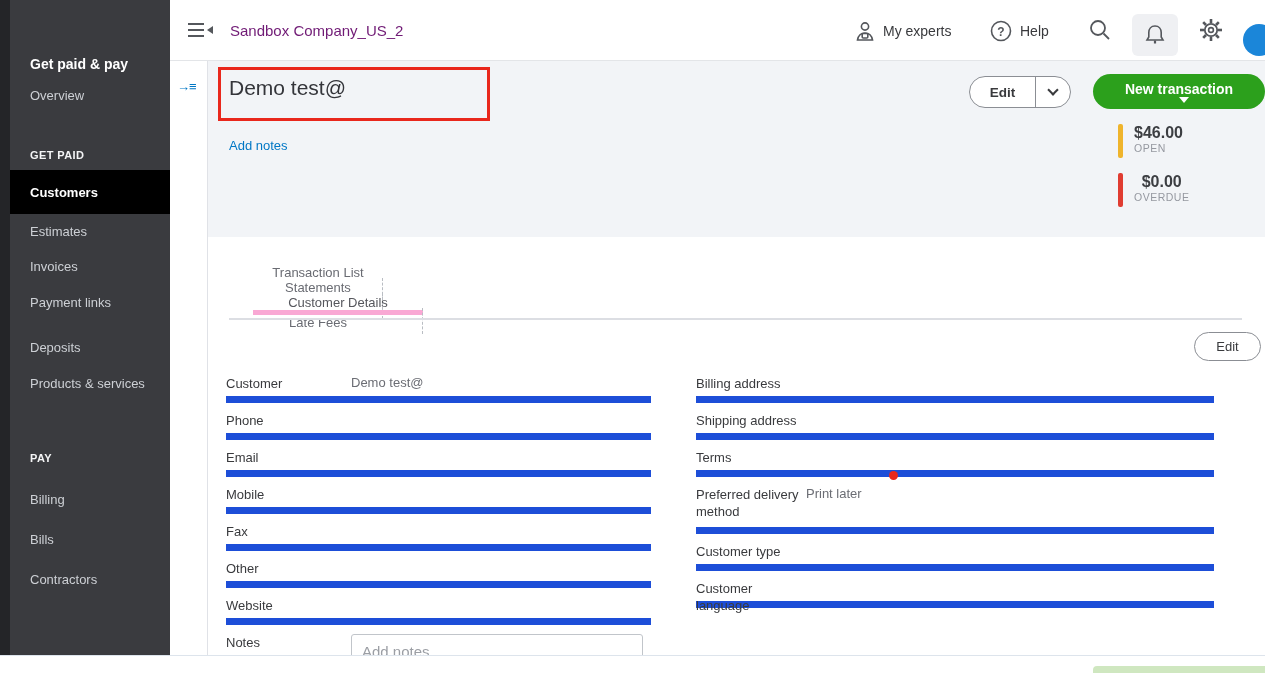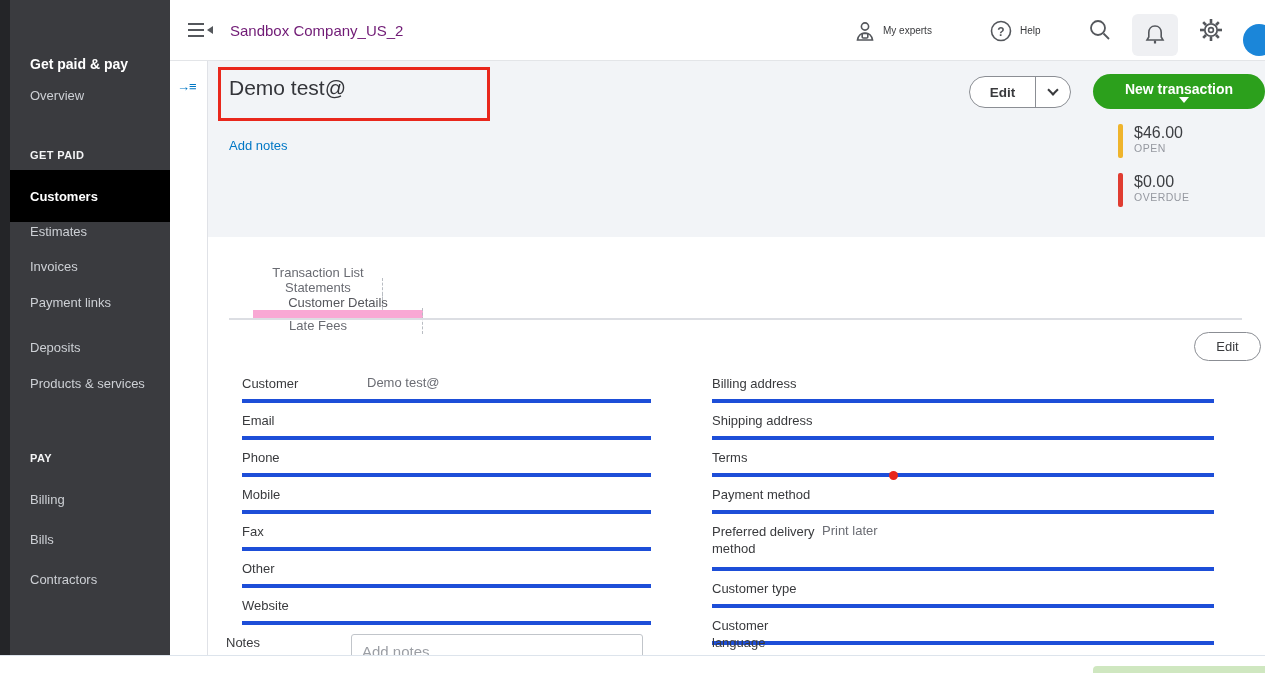--- a/index.html
+++ b/index.html
@@ -13,38 +13,38 @@
   }
 
   
   .left-strip { position:absolute; left:0; top:0; width:10px; height:655px; background:#242528; }
 
   
   .sidebar { position:absolute; left:10px; top:0; width:160px; height:655px; background:#3a3b3f; }
   .sb-title { position:absolute; left:20px; top:22px; font-size:14px; font-weight:bold; color:#ffffff;margin-top:34px; }
   .sb-item { position:absolute; left:20px; font-size:13px; color:#cdd0d5; cursor:pointer; white-space:nowrap; }
   .sb-section { position:absolute; left:20px; font-size:11px; font-weight:bold; color:#f4f5f6; letter-spacing:.4px; white-space:nowrap; }
-  .sb-selected { position:absolute; left:0; top:170px; width:160px; height:52px; background:#000000; display:flex; align-items:center; padding-left:20px; font-size:13px; font-weight:bold; color:#ffffff; cursor:pointer; }
+  .sb-selected { position:absolute; left:0; top:170px; width:160px; height:44px; background:#000000; display:flex; align-items:center; padding-left:20px; font-size:13px; font-weight:bold; color:#ffffff; cursor:pointer; }
   .t-overview { top:88px; } .t-getpaid { top:149px; } .t-estimates { top:224px; }
   .t-invoices { top:259px; } .t-paymentlinks { top:295px; } .t-deposits { top:340px; }
   .t-products { top:376px; } .t-pay { top:452px; } .t-vendors { top:492px; }
   .t-bills { top:532px; } .t-contractors { top:572px; }
 
   
   .topbar { position:absolute; left:170px; top:0; width:1095px; height:61px; background:#ffffff; border-bottom:1px solid #e3e5e8; }
   .collapse-icon { position:absolute; left:18px; top:22px; width:26px; height:16px; cursor:pointer; }
   .collapse-bars { position:absolute; left:0; top:1px; width:16px; height:14px;
      background:linear-gradient(#54575c,#54575c) 0 0/16px 2px no-repeat,
                 linear-gradient(#54575c,#54575c) 0 6px/16px 2px no-repeat,
                 linear-gradient(#54575c,#54575c) 0 12px/16px 2px no-repeat; }
   .collapse-tri { position:absolute; left:19px; top:4px; width:0; height:0; border-top:4px solid transparent; border-bottom:4px solid transparent; border-right:6px solid #54575c; }
   .company-name { position:absolute; left:60px; top:22px; font-size:15px; color:#701a75; }
   .tb-group { position:absolute; top:0; height:61px; display:flex; align-items:center; }
   .tb-experts { left:685px; cursor:pointer; } .tb-help { left:820px; cursor:pointer; }
-  .tb-label { font-size:10px; color:#393a3d; margin-left:8px; }
+  .tb-label { font-size:14px; color:#393a3d; margin-left:8px; }
   .tb-iconbtn { position:absolute; top:18px; cursor:pointer; }
   .search-pos { left:918px; }
   .bell-bg { position:absolute; left:962px; top:14px; width:46px; height:42px; background:#eff0f3; border-radius:6px; cursor:pointer; display:flex; align-items:center; justify-content:center; }
   .gear-pos { left:1028px; top:17px; }
   .avatar { position:absolute; left:1073px; top:24px; width:32px; height:32px; border-radius:50%; background:#1b86d9; cursor:pointer; }
 
   
   .panel { position:absolute; left:207px; top:61px; width:1058px; height:594px; background:#ffffff; border-left:1px solid #e0e2e7; }
   .header-band { position:absolute; left:0; top:0; width:1058px; height:176px; background:#f2f4f7; }
   .expand-icon { position:absolute; left:177px; top:79px; font-size:13px; color:#0077c5; cursor:pointer; letter-spacing:-1px; }
@@ -58,37 +58,37 @@
   .chev { width:8px; height:8px; border-right:2px solid #393a3d; border-bottom:2px solid #393a3d; transform:rotate(45deg); margin-top:-4px; }
 
   .new-txn { position:absolute; left:885px; top:13px; width:172px; height:35px; background:#2ca01c; border-radius:18px; display:flex; align-items:center; justify-content:center; cursor:pointer;flex-direction:column; }
   .new-txn-label { font-size:14px; font-weight:bold; color:#ffffff; }
   .caret-down-white { width:0; height:0; border-left:5px solid transparent; border-right:5px solid transparent; border-top:6px solid #ffffff; margin-left:10px; }
 
   .balance { position:absolute; display:flex; }
   .bal-open { left:910px; top:63px; } .bal-overdue { left:910px; top:112px; }
   .bal-bar { width:5px; height:34px; border-radius:2px; }
   .bal-text { margin-left:11px; }
-  .bal-amount { font-size:16px; font-weight:normal; color:#3c3e42; line-height:18px; }
+  .bal-amount { font-size:16px; font-weight:bold; color:#3c3e42; line-height:18px;text-align:center; }
   .bal-label { font-size:10.5px; color:#9598a0; letter-spacing:.5px; }
 
   
   .tabs { position:absolute; left:45px; top:204px; height:53px; display:flex;flex-direction:column; }
   .tab { position:relative; height:53px; display:flex; align-items:center; justify-content:center; font-size:13px; color:#696b72; cursor:pointer; }
   .tab-w1 { width:130px; } .tab-w2 { width:130px; } .tab-w3 { width:170px; } .tab-w4 { width:130px; }
   .tab-sep { position:absolute; right:0; top:13px; height:26px; border-right:1px dashed #b9bdc3; }
-  .tab-active { border-bottom:8px solid #f9a8d4; color:#55565c; }
+  .tab-active { border-bottom:5px solid #f9a8d4; color:#55565c; }
   .tabs-rule { position:absolute; left:21px; top:257px; width:1013px; height:2px; background:#dcdee3; }
 
   
   .details-edit { position:absolute; left:986px; top:271px; width:67px; height:29px; background:#ffffff; border:1px solid #8b8e94; border-radius:15px; display:flex; align-items:center; justify-content:center; font-size:13px; color:#393a3d; cursor:pointer; }
   .col { position:absolute; top:305px; }
   .col-left { left:18px; width:425px; }
   .col-right { left:488px; width:518px; }
-  .frow { display:flex; align-items:flex-start; border-bottom:4px solid #1d4ed8; height:37px; padding-top:9px;margin-left:16px; }
+  .frow { display:flex; align-items:flex-start; border-bottom:7px solid #1d4ed8; height:37px; padding-top:9px; }
   .frow-tall { height:57px; }
   .flabel { flex:0 0 125px; font-size:13px; color:#393a3d; line-height:17px; }
   .flabel-r { flex:0 0 110px; }
   .fvalue { font-size:13px; color:#6b6d74; }
   .frow-notes { display:flex; align-items:flex-start; height:60px; padding-top:9px; }
   .notes-box { width:292px; height:44px; border:1px solid #c1c5ca; border-radius:3px; resize:none; font-family:"Liberation Sans",sans-serif; font-size:15px; color:#393a3d; padding:8px 10px; background:#ffffff; }
   .notes-box::placeholder { color:#9b9ea4; }
 
   
   .anno-box { position:absolute; left:218px; top:67px; width:272px; height:54px; border:3px solid #e9271c; z-index:6; pointer-events:none; }
@@ -245,25 +245,25 @@
   <div class="tabs-rule"></div>
 
   <div class="details-edit">Edit</div>
 
   <div class="col col-left">
     <div class="frow">
       <span class="flabel">Customer</span>
       <span class="fvalue">Demo test@</span>
     </div>
     <div class="frow">
+      <span class="flabel">Phone</span>
+      <span class="fvalue"></span>
+    </div>
+    <div class="frow">
       <span class="flabel">Email</span>
-      <span class="fvalue"></span>
-    </div>
-    <div class="frow">
-      <span class="flabel">Phone</span>
       <span class="fvalue"></span>
     </div>
     <div class="frow">
       <span class="flabel">Mobile</span>
       <span class="fvalue"></span>
     </div>
     <div class="frow">
       <span class="flabel">Fax</span>
       <span class="fvalue"></span>
     </div>
@@ -287,24 +287,20 @@
       <span class="fvalue"></span>
     </div>
     <div class="frow">
       <span class="flabel flabel-r">Shipping address</span>
       <span class="fvalue"></span>
     </div>
     <div class="frow">
       <span class="flabel flabel-r">Terms</span>
       <span class="fvalue"></span>
     </div>
-    <div class="frow">
-      <span class="flabel flabel-r">Payment method</span>
-      <span class="fvalue"></span>
-    </div>
     <div class="frow frow-tall">
       <span class="flabel flabel-r">Preferred delivery method</span>
       <span class="fvalue">Print later</span>
     </div>
     <div class="frow">
       <span class="flabel flabel-r">Customer type</span>
       <span class="fvalue"></span>
     </div>
     <div class="frow">
       <span class="flabel flabel-r">Customer language</span>

